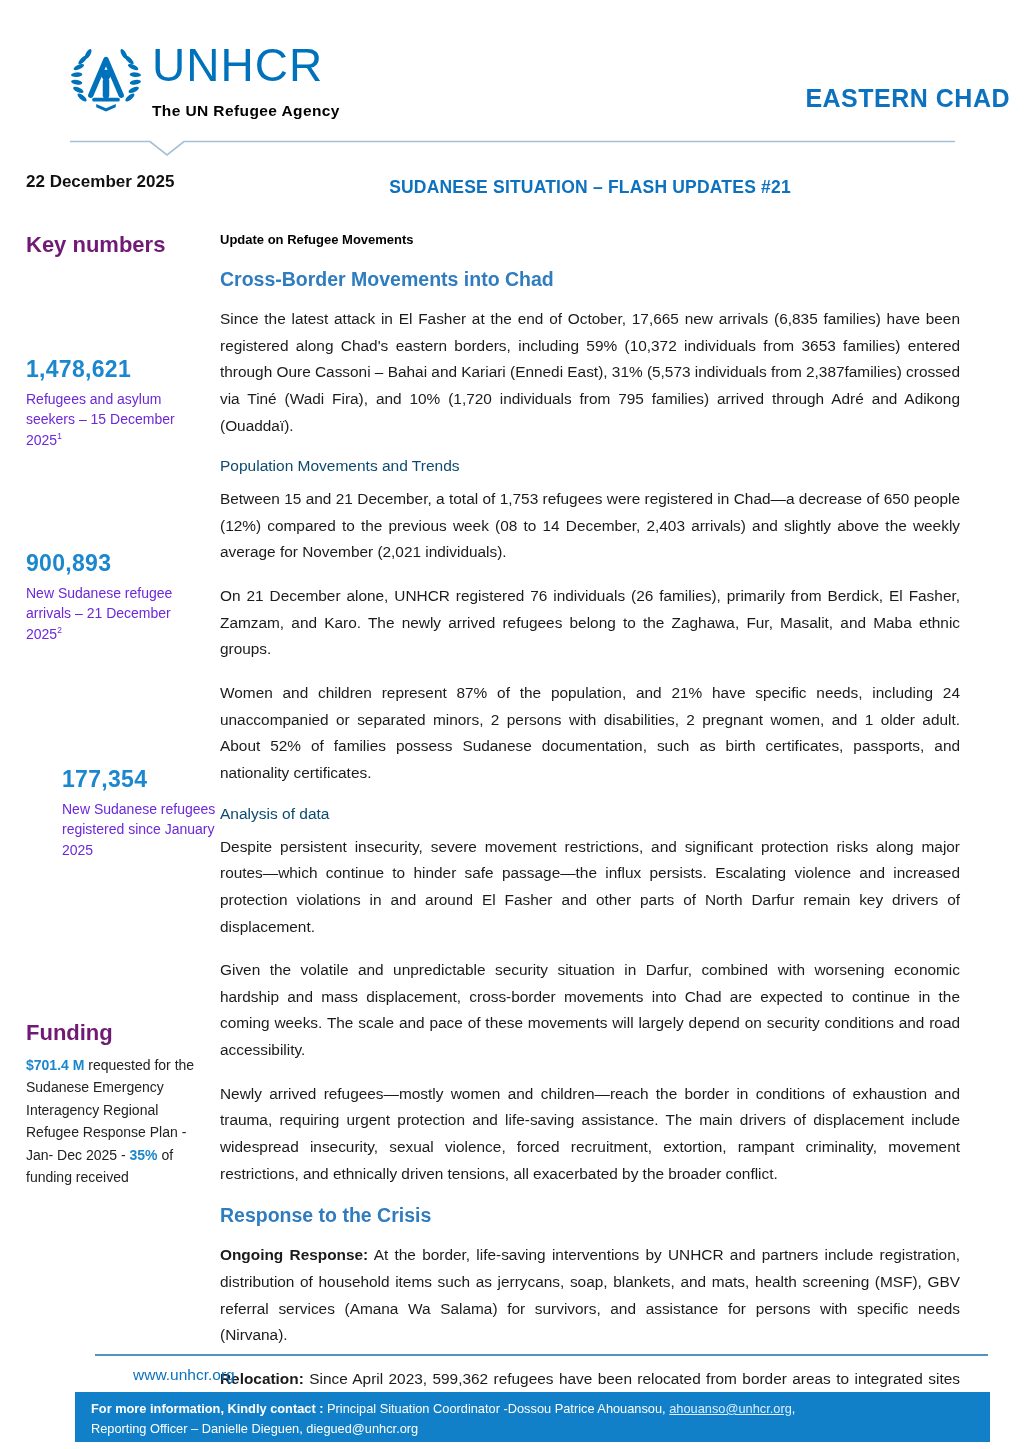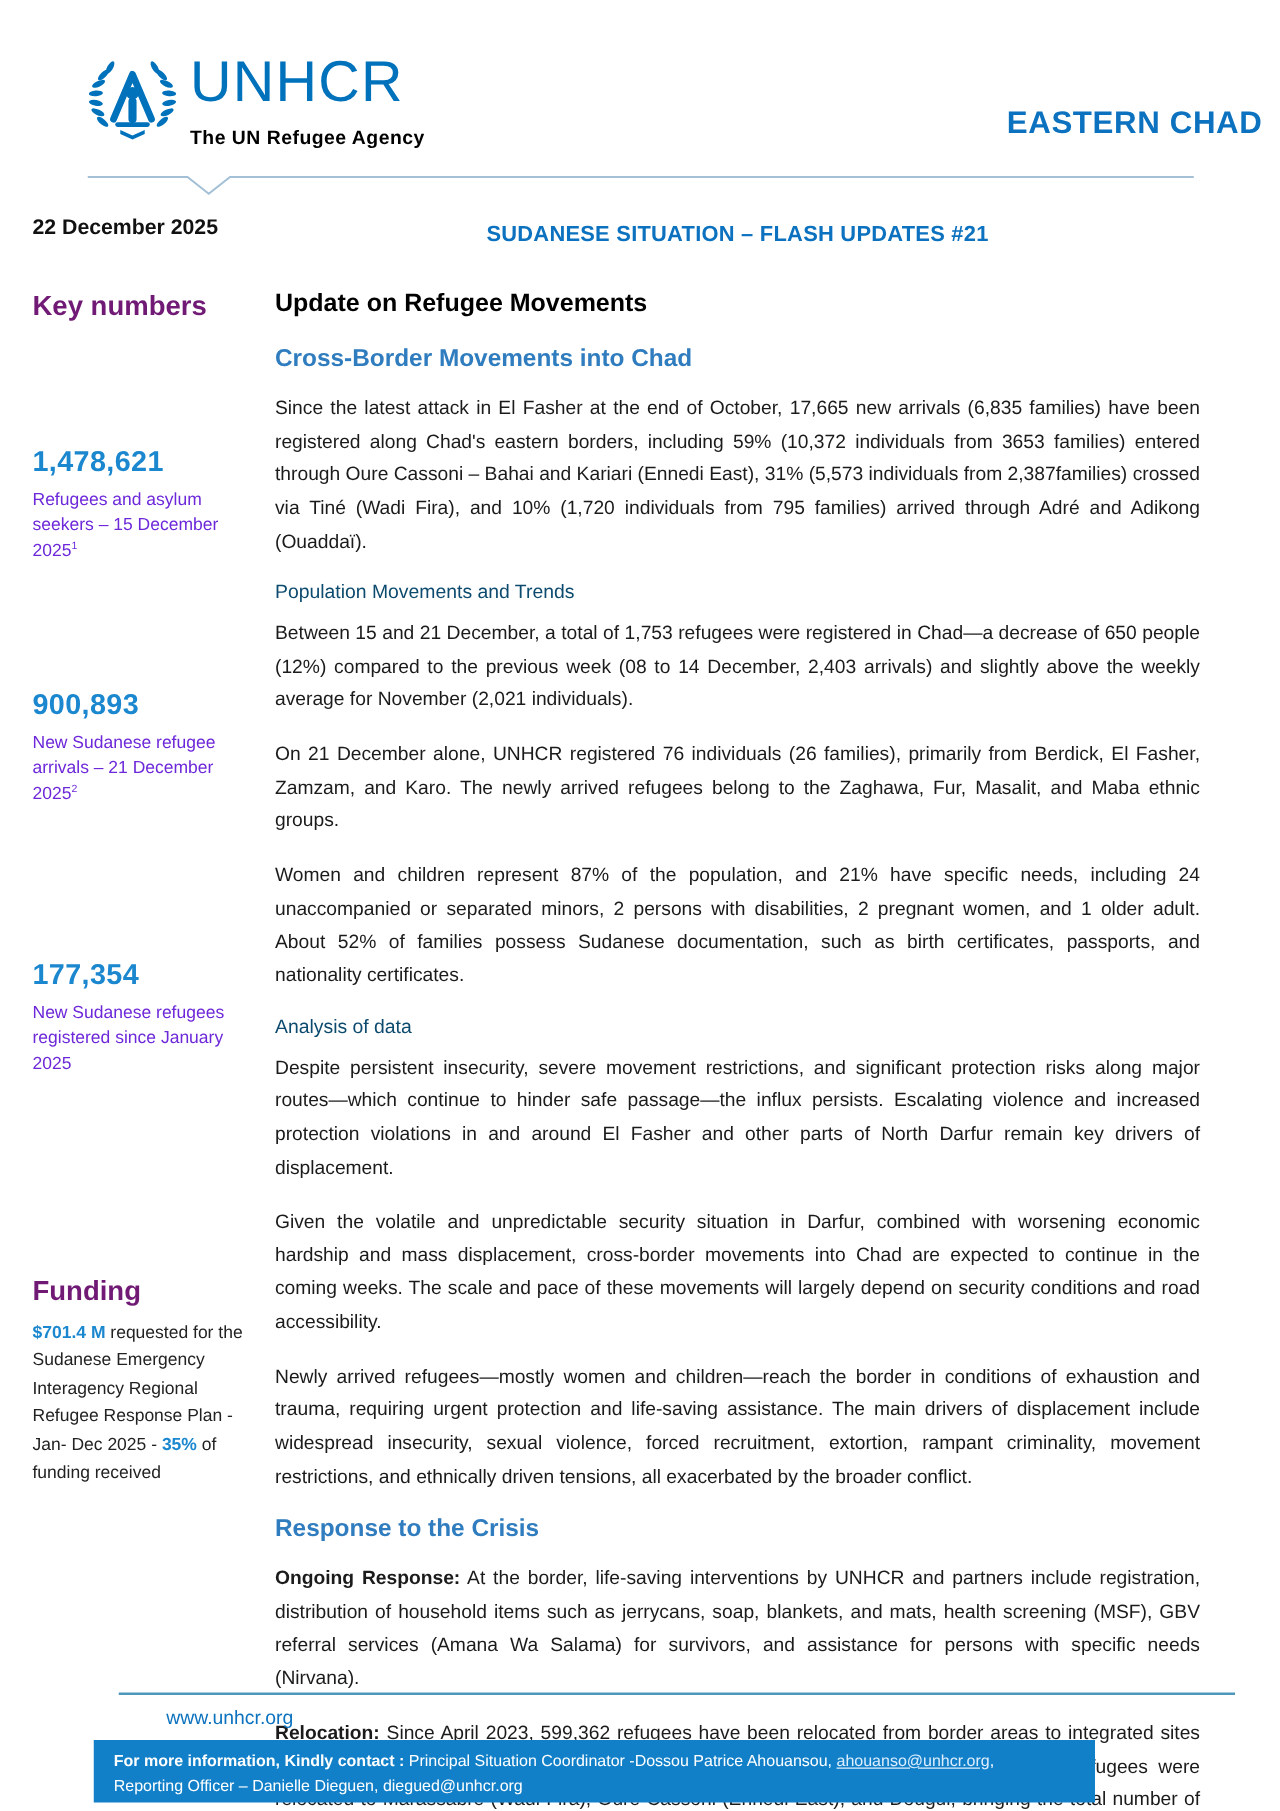--- a/index.html
+++ b/index.html
@@ -23,30 +23,30 @@
   .sb-block { position:absolute; left:0; width:172px; }
   .sb-title { font-size:22px; font-weight:bold; color:#701a75; }
   .stat-value { font-size:23px; font-weight:bold; color:#1b87ce; letter-spacing:0.3px; }
   .stat-caption { font-size:14px; color:#6d28d9; line-height:1.45; margin-top:6px; }
   sup.fn { font-size:60%; vertical-align:super; }
   .funding-text { font-size:14px; color:#222; line-height:1.6; margin-top:8px; }
   .funding-accent { color:#1b87ce; font-weight:bold; }
 
   
   .main { position:absolute; left:220px; top:232px; width:740px; }
-  .main-title { font-size:20px; font-weight:bold; color:#000; margin-bottom:21px; }
+  .main-title { font-size:13px; font-weight:bold; color:#000; margin-bottom:21px; }
   .h-section { font-size:19.5px; font-weight:bold; color:#2f7cbf; margin-bottom:15px; }
   .h-sub { font-size:15.5px; font-weight:normal; color:#0c4a6e; margin-bottom:11px; margin-top:18px; }
   .para { font-size:15.4px; line-height:1.73; text-align:justify; color:#1b1b1b; margin-bottom:17px; }
   .para .lead { font-weight:bold; }
 
   
   .footer-line { position:absolute; left:95px; top:1354px; width:893px; height:2px; background:#4e96bb; }
   .footer-site { position:absolute; left:133px; top:1366px; font-size:15.5px; color:#0c72bf; text-decoration:none; }
-  .footer-bar { position:absolute; left:75px; top:1392px; width:801px; height:50px; background:#1280c8; color:#ffffff; padding:7px 16px; font-size:12.8px; line-height:1.6; }
+  .footer-bar { position:absolute; left:75px; top:1392px; width:915px; height:50px; background:#1280c8; color:#ffffff; padding:7px 16px; font-size:12.8px; line-height:1.6; }
   .footer-bar .b { font-weight:bold; }
   .footer-bar a { color:#ddeeff; text-decoration:underline; }
 </style>
 </head>
 <body>
 
 <div class="page">
 
   <div class="logo-block">
     <svg class="logo-emblem" viewBox="0 0 70 70">
@@ -104,21 +104,21 @@
     <div class="sb-block" style="top:356px;">
       <div class="stat-value">1,478,621</div>
       <div class="stat-caption"><span>Refugees and asylum seekers – 15 December 2025</span><sup class="fn">1</sup></div>
     </div>
 
     <div class="sb-block" style="top:550px;">
       <div class="stat-value">900,893</div>
       <div class="stat-caption"><span>New Sudanese refugee arrivals – 21 December 2025</span><sup class="fn">2</sup></div>
     </div>
 
-    <div class="sb-block" style="top:766px;">
+    <div class="sb-block" style="top:766px;margin-left:36px;">
       <div class="stat-value">177,354</div>
       <div class="stat-caption"><span>New Sudanese refugees registered since January 2025</span><sup class="fn"></sup></div>
     </div>
 
     <div class="sb-block" style="top:1020px;">
       <div class="sb-title">Funding</div>
       <div class="funding-text">
         <span class="funding-accent">$701.4 M</span><span> requested for the Sudanese Emergency Interagency Regional Refugee Response Plan - Jan- Dec 2025 - </span><span class="funding-accent">35%</span><span> of funding received</span>
       </div>
     </div>

